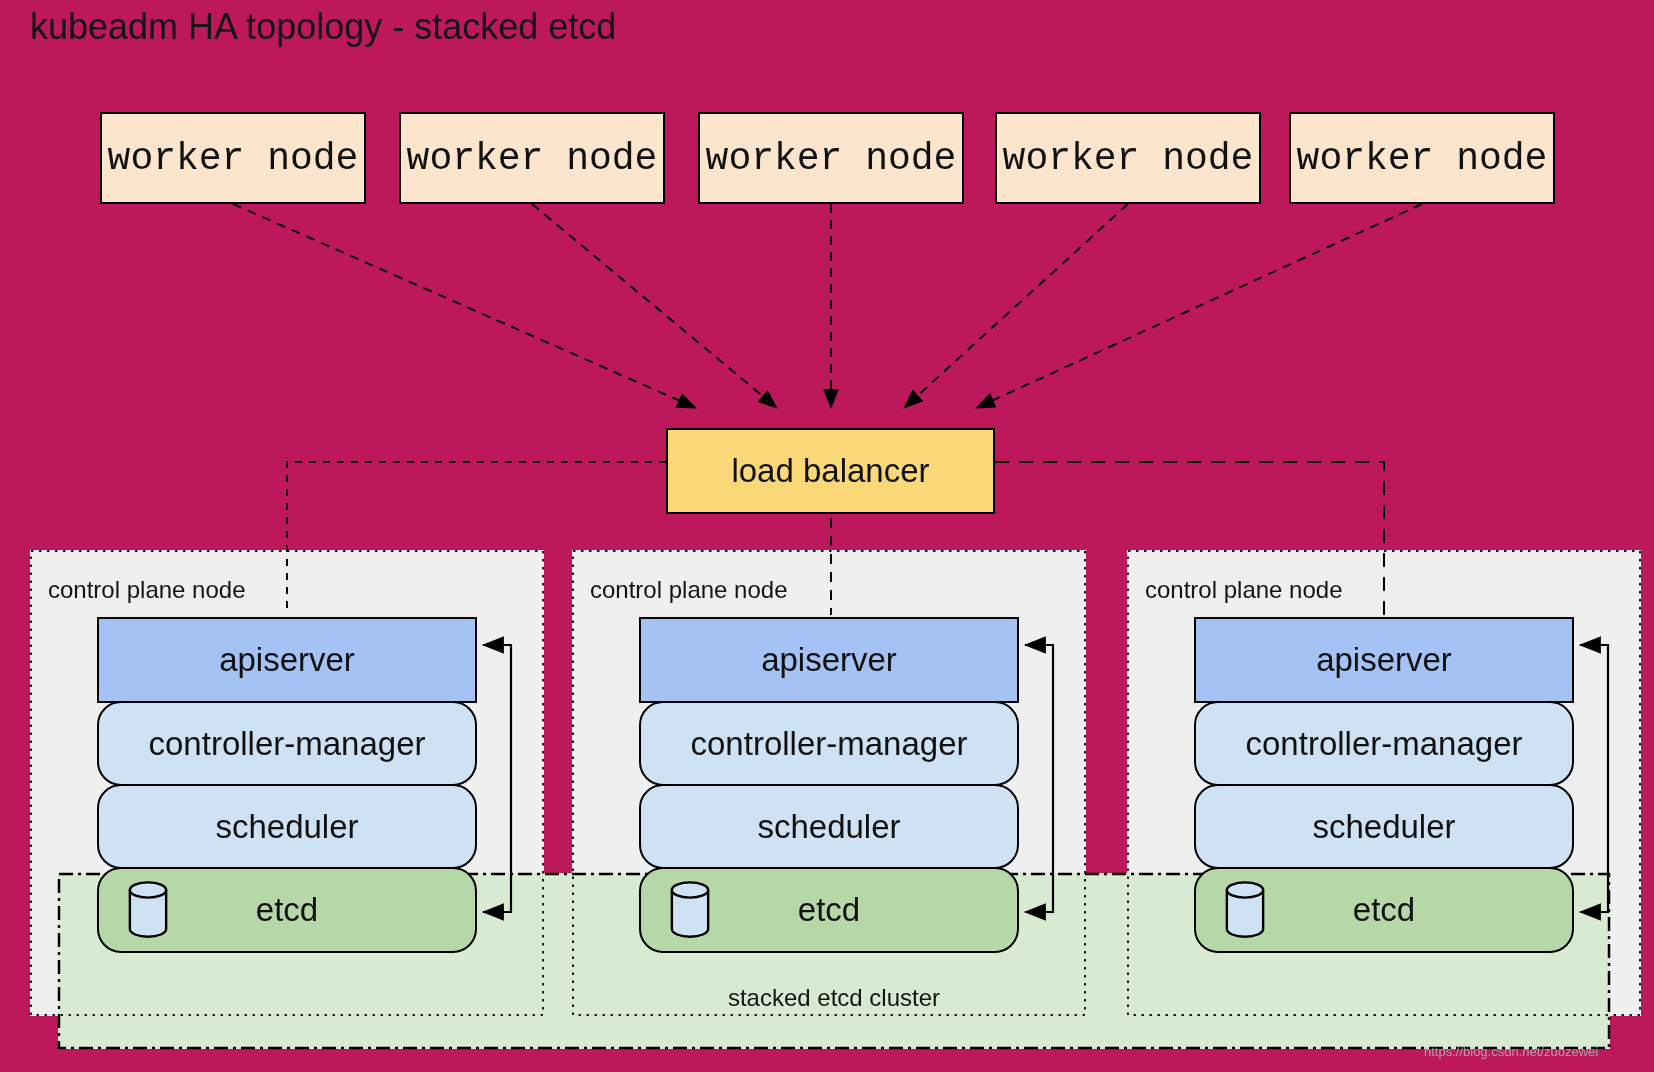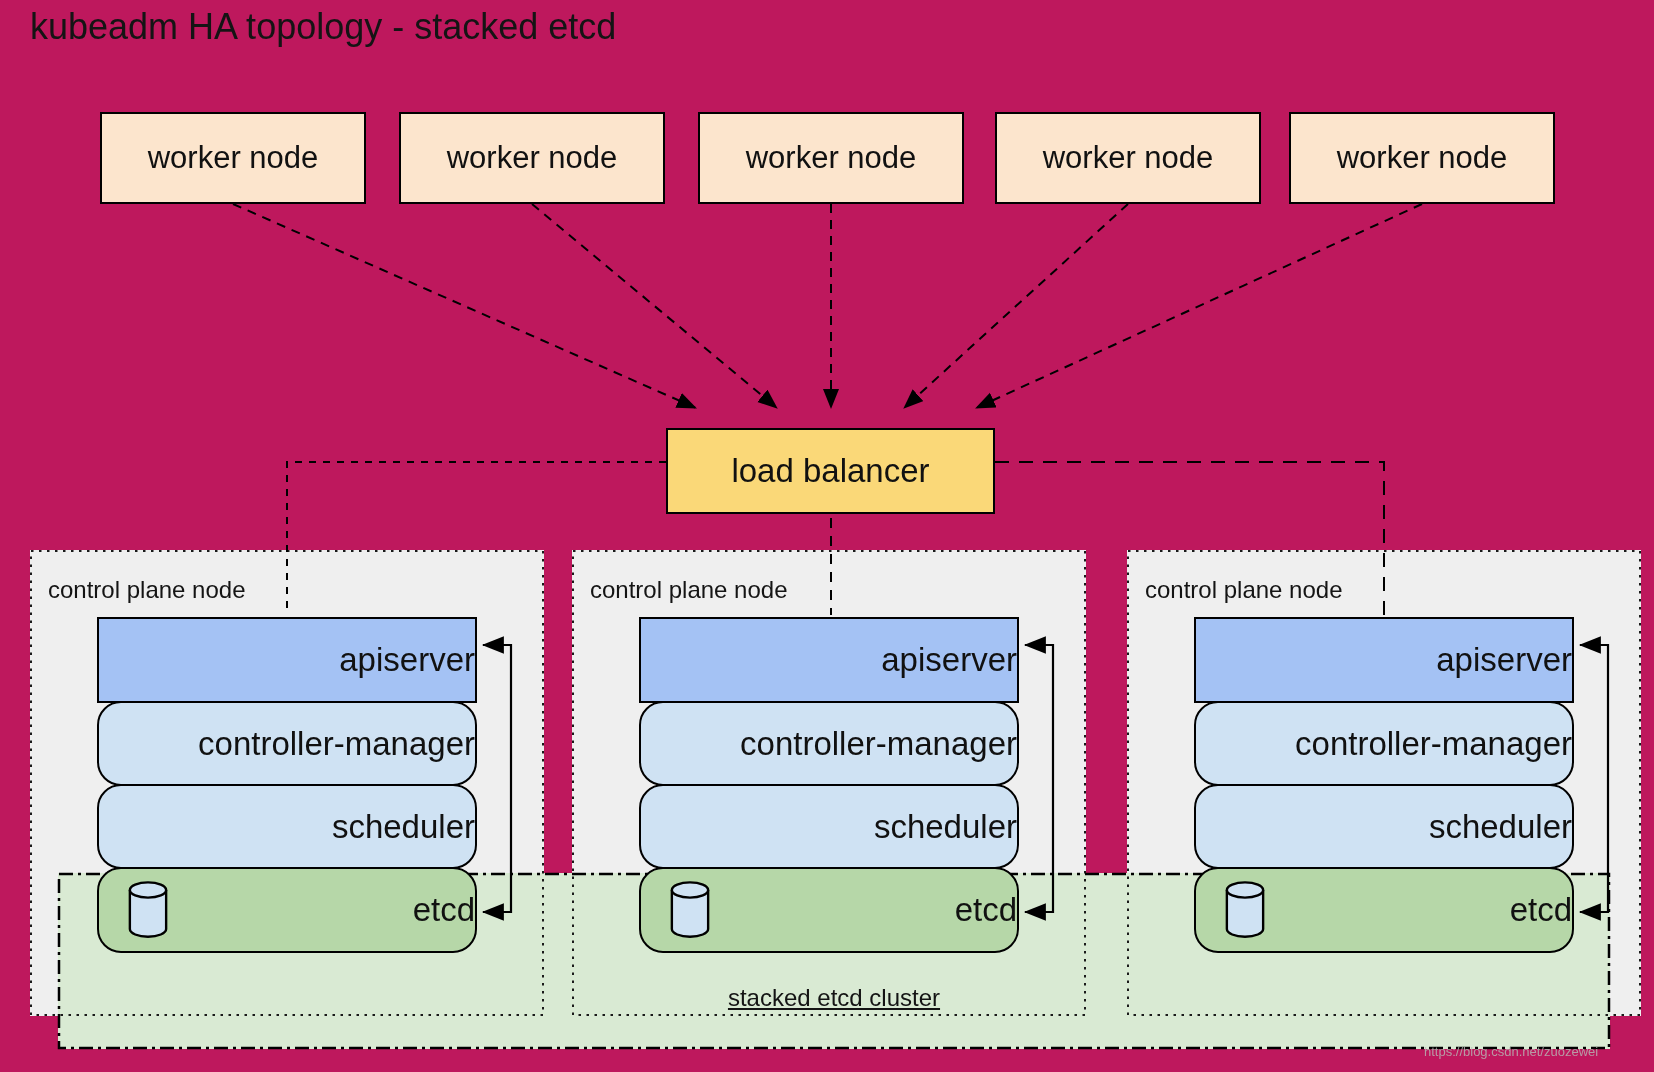--- a/index.html
+++ b/index.html
@@ -7,30 +7,30 @@
     position:relative;width:1654px;height:1072px;background:#be185d;overflow:hidden;
     font-family:"Liberation Sans", sans-serif;color:#111;padding-left:41px;
   }
   .abs{position:absolute;box-sizing:border-box;}
   .title{font-size:36px;letter-spacing:0;color:#141414;z-index:6;}
   .box{
     border:2px solid var(--color-line,#000);
     display:flex;align-items:center;justify-content:center;
     text-align:center;z-index:4;
   }
-  .worker{background:var(--color-worker,#fce5cd);font-size:31px;}
+  .worker{background:var(--color-worker,#fce5cd);font-size:38px;font-family:Liberation Mono, monospace;}
   .lb{background:var(--color-load-balancer,#fad878);font-size:33px;}
   .cp-bg{background:var(--color-control-plane-bg,#efefef);z-index:1;}
   .cp-label{font-size:24px;color:#141414;z-index:4;margin-top:12px;}
   .cluster-bg{background:var(--color-etcd-cluster,#d9ead3);z-index:2;}
   .cluster-label{font-size:24px;text-align:center;z-index:4;color:#141414;}
   .stack{z-index:4;display:flex;flex-direction:column;}
   .row{
     position:relative;border:2px solid var(--color-line,#000);box-sizing:border-box;
-    display:flex;align-items:center;justify-content:flex-end;font-size:33px;
+    display:flex;align-items:center;justify-content:center;font-size:33px;
   }
   .row + .row{margin-top:-2px;border-radius:24px;}
   .row-apiserver{height:86px;background:var(--color-apiserver,#a4c2f4);}
   .row-cm{height:85px;background:var(--color-controller-manager,#cfe2f3);}
   .row-sched{height:85px;background:var(--color-scheduler,#cfe2f3);}
   .row-etcd{height:86px;background:var(--color-etcd,#b6d7a8);}
   .db-icon{position:absolute;left:28px;top:50%;transform:translateY(-50%);width:42px;height:60px;}
   .overlay{position:absolute;left:0;top:0;z-index:3;pointer-events:none;}
   .watermark{
     font-size:13px;color:rgba(182,188,182,0.8);z-index:7;white-space:nowrap;
@@ -154,17 +154,17 @@
     </div>
     <div class="row row-etcd">
       <svg class="db-icon" viewBox="0 0 44 62">
         <path d="M3 10 L3 51 A19 8 0 0 0 41 51 L41 10" fill="#cfe2f3" stroke="#000" stroke-width="2.5"></path>
         <ellipse cx="22" cy="10" rx="19" ry="8" fill="#cfe2f3" stroke="#000" stroke-width="2.5"></ellipse>
       </svg>
       <span>etcd</span>
     </div>
   </div>
 
-  <div class="abs cluster-label" style="left:58px;top:984px;width:1552px;text-decoration:underline;">stacked etcd cluster</div>
+  <div class="abs cluster-label" style="left:58px;top:984px;width:1552px;">stacked etcd cluster</div>
 
   <div class="abs watermark" style="left:1424px;top:1044px;">https://blog.csdn.net/zuozewei</div>
 
 </div>
 
 </body></html>

